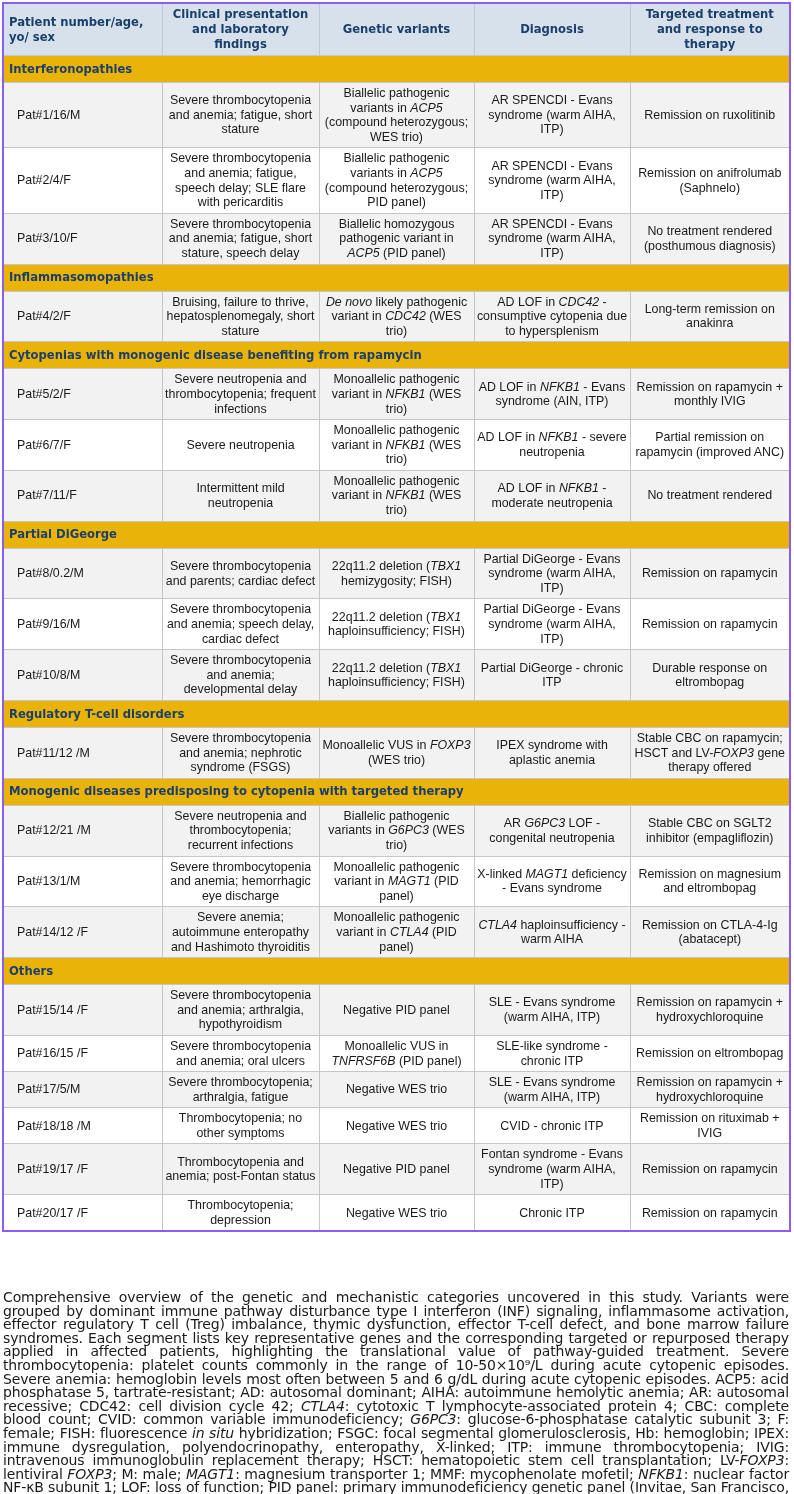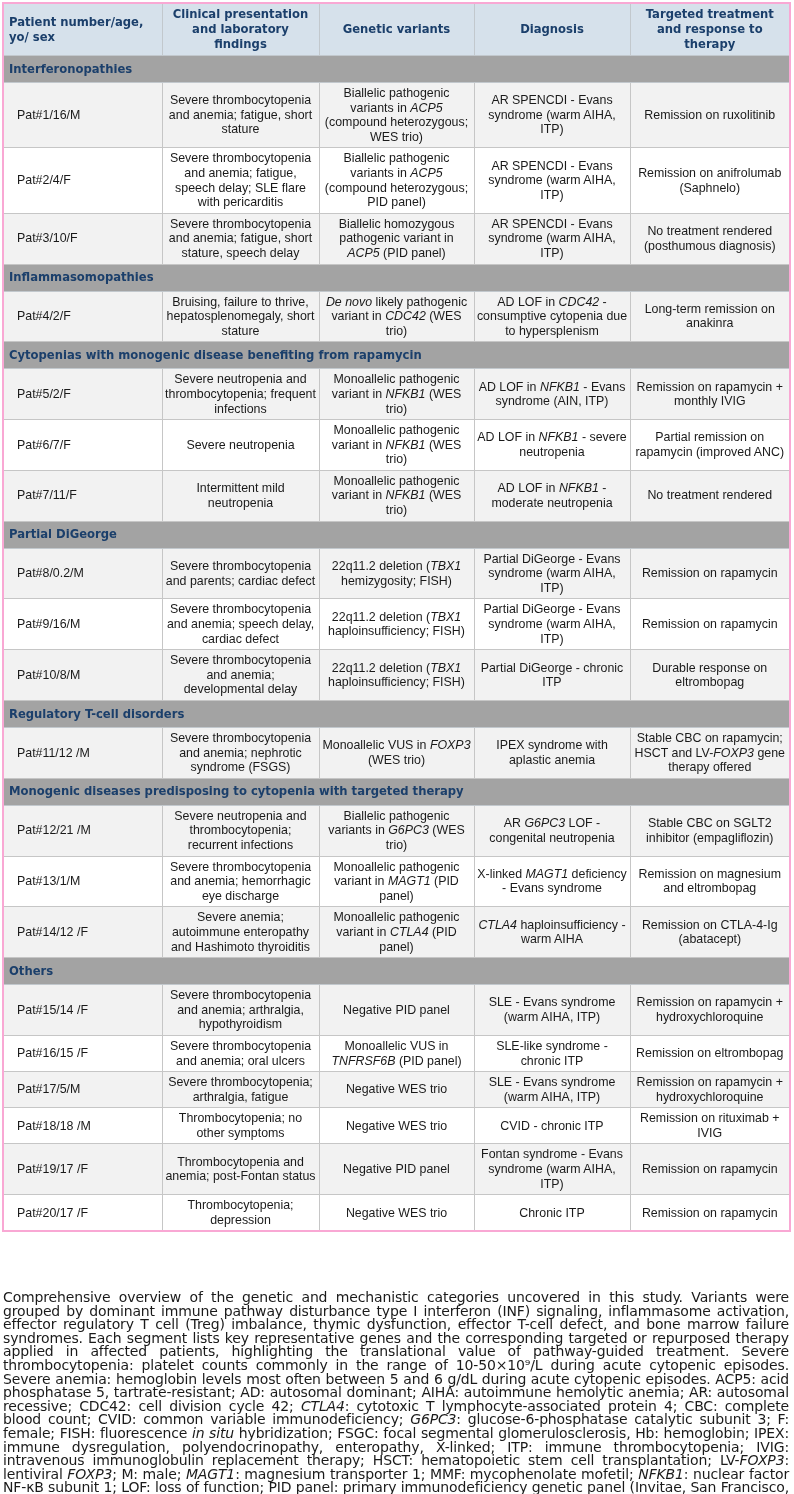--- a/index.html
+++ b/index.html
@@ -1,39 +1,39 @@
 <!DOCTYPE html>
 <html><head>
 <meta charset="utf-8">
 <style>
   html, body { margin: 0; padding: 0; background: #ffffff; }
   body { width: 794px; height: 1494px; overflow: hidden; position: relative; }
   .tbl {
     position: absolute; left: 2px; top: 2px; width: 787px;
     border-collapse: collapse; table-layout: fixed;
     font-family: "Liberation Sans", sans-serif; font-size: 12.4px; color: #1a1a1a;
-    border: 2px solid #f9a8d4;
+    border: 2px solid #8b5cf6;
   }
   .tbl col.c1 { width: 159px; }
   .tbl col.c2 { width: 157px; }
   .tbl col.c3 { width: 155px; }
   .tbl col.c4 { width: 156px; }
   .tbl col.c5 { width: 160px; }
   .tbl th, .tbl td {
     border: 1.5px solid #c6c6c6; padding: 3px 2px; line-height: 14.6px;
     vertical-align: middle; text-align: center;
   }
   .tbl thead th {
     background: #d6e1eb; color: #1b3f6b; font-family: "DejaVu Sans", sans-serif;
     font-weight: bold; font-size: 11.6px; line-height: 15px; height: 32px;
     border-color: #c2c8cd;
   }
   .tbl thead th.first { text-align: left; padding-left: 5px; }
   .tbl tr.group td {
-    background: #a3a3a3; color: #1b3f6b; font-family: "DejaVu Sans", sans-serif;
+    background: #eab308; color: #1b3f6b; font-family: "DejaVu Sans", sans-serif;
     font-weight: bold; font-size: 11.6px; text-align: left; padding-left: 5px;
     height: 20px; border-color: #c2c8cd;
   }
   .tbl tr.row td.pat { text-align: left; padding-left: 13px; }
   .tbl tr.row.gray td { background: #f2f2f2; }
   .tbl tr.row.white td { background: #ffffff; }
   .tbl i { font-style: italic; }
   .caption {
     position: absolute; left: 3px; top: 1277px; width: 786px;
     font-family: "DejaVu Sans", sans-serif; font-size: 14px; line-height: 13.6px;

